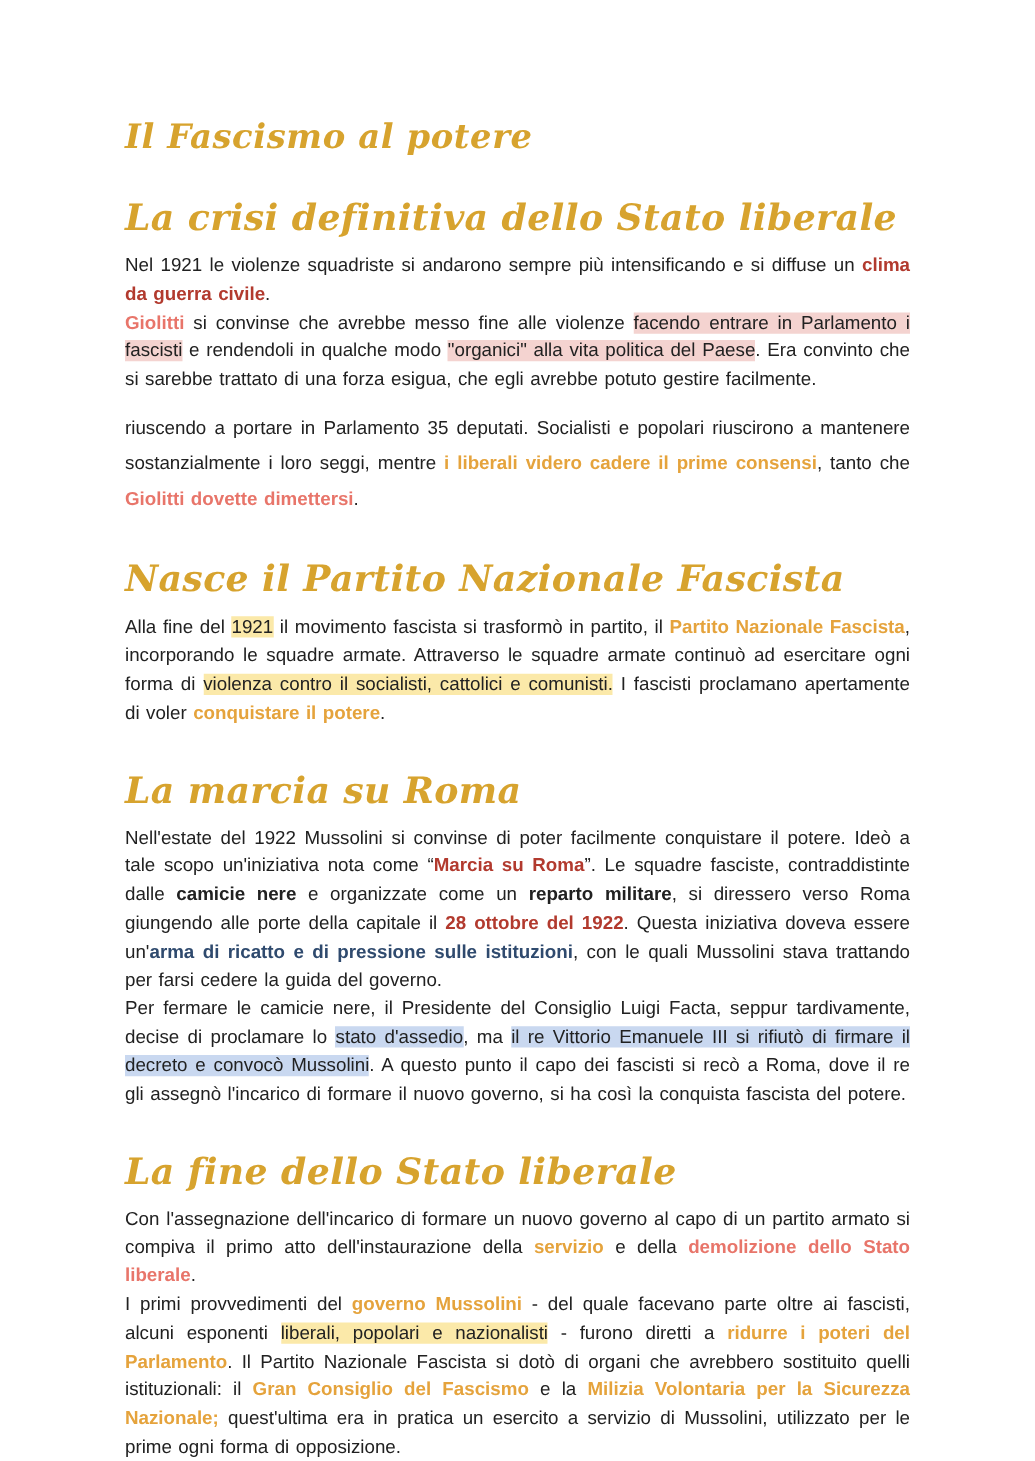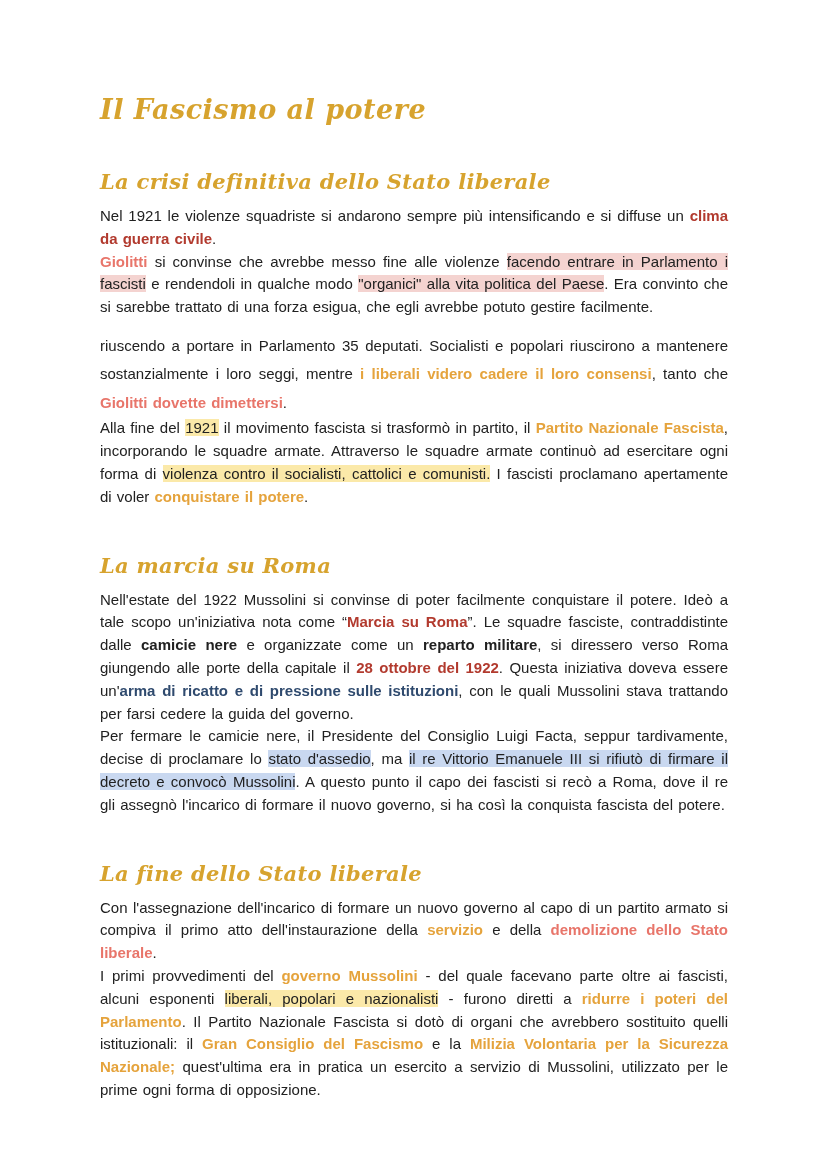--- a/index.html
+++ b/index.html
@@ -12,22 +12,22 @@
   }
   .doc-title {
     font-family: "DejaVu Serif", "Liberation Serif", serif;
     font-style: italic; font-weight: 700;
     font-size: 27px; color: var(--heading, #D7A32E);
     margin: 0 0 14px 0; letter-spacing: 0.5px;
   }
   h2.section-heading {
     font-family: "DejaVu Serif", "Liberation Serif", serif;
     font-style: italic; font-weight: 700;
-    font-size: 21px; color: var(--heading, #D7A32E);
-    margin: 44px 0 11px 0; letter-spacing: 0.3px;
+    font-size: 29px; color: var(--heading, #D7A32E);
+    margin: 32px 0 11px 0; letter-spacing: 0.3px;
   }
   p.paragraph {
     font-size: 15px; line-height: 1.52; text-align: justify;
     margin: 0; word-spacing: 1px;
   }
   p.gap-top { margin-top: 13px; }
   p.loose { line-height: 1.9; }
   .darkred   { color: var(--dark-red, #B23A2E); font-weight: 700; }
   .coral     { color: var(--coral, #E8756A);    font-weight: 700; }
   .orange    { color: var(--orange, #E5A33C);   font-weight: 700; }
@@ -40,23 +40,24 @@
 </head>
 <body>
 
 <main class="page">
   <h1 class="doc-title">Il Fascismo al potere</h1>
   <div>
       <section>
         <h2 class="section-heading">La crisi definitiva dello Stato liberale</h2>
         <p class="paragraph"><span>Nel 1921 le violenze squadriste si andarono sempre più intensificando e si diffuse un </span><span class="darkred">clima da guerra civile</span><span>.</span></p>
         <p class="paragraph"><span class="coral">Giolitti</span><span> si convinse che avrebbe messo fine alle violenze </span><span class="hl-pink">facendo entrare in Parlamento i fascisti</span><span> e rendendoli in qualche modo </span><span class="hl-pink">"organici" alla vita politica del Paese</span><span>. Era convinto che si sarebbe trattato di una forza esigua, che egli avrebbe potuto gestire facilmente.</span></p>
-        <p class="paragraph gap-top loose"><span>riuscendo a portare in Parlamento 35 deputati. Socialisti e popolari riuscirono a mantenere sostanzialmente i loro seggi, mentre </span><span class="orange">i liberali videro cadere il loro consensi</span><span>, tanto che </span><span class="coral">Giolitti dovette dimettersi</span><span>.</span></p>
+        <p class="paragraph gap-top loose"><span>riuscendo a portare in Parlamento 35 deputati. Socialisti e popolari riuscirono a mantenere sostanzialmente i loro seggi, mentre </span><span class="orange">i liberali videro cadere il prime consensi</span><span>, tanto che </span><span class="coral">Giolitti dovette dimettersi</span><span>.</span></p>
       </section>
       <section>
+        <h2 class="section-heading">Nasce il Partito Nazionale Fascista</h2>
         <p class="paragraph"><span>Alla fine del </span><span class="hl-yellow">1921</span><span> il movimento fascista si trasformò in partito, il </span><span class="orange">Partito Nazionale Fascista</span><span>, incorporando le squadre armate. Attraverso le squadre armate continuò ad esercitare ogni forma di </span><span class="hl-yellow">violenza contro il socialisti, cattolici e comunisti.</span><span> I fascisti proclamano apertamente di voler </span><span class="orange">conquistare il potere</span><span>.</span></p>
       </section>
       <section>
         <h2 class="section-heading">La marcia su Roma</h2>
         <p class="paragraph"><span>Nell'estate del 1922 Mussolini si convinse di poter facilmente conquistare il potere. Ideò a tale scopo un'iniziativa nota come “</span><span class="darkred">Marcia su Roma</span><span>”. Le squadre fasciste, contraddistinte dalle </span><span class="bold">camicie nere</span><span> e organizzate come un </span><span class="bold">reparto militare</span><span>, si diressero verso Roma giungendo alle porte della capitale il </span><span class="darkred">28 ottobre del 1922</span><span>. Questa iniziativa doveva essere un'</span><span class="navy">arma di ricatto e di pressione sulle istituzioni</span><span>, con le quali Mussolini stava trattando per farsi cedere la guida del governo.</span></p>
         <p class="paragraph"><span>Per fermare le camicie nere, il Presidente del Consiglio Luigi Facta, seppur tardivamente, decise di proclamare lo </span><span class="hl-blue">stato d'assedio</span><span>, ma </span><span class="hl-blue">il re Vittorio Emanuele III si rifiutò di firmare il decreto e convocò Mussolini</span><span>. A questo punto il capo dei fascisti si recò a Roma, dove il re gli assegnò l'incarico di formare il nuovo governo, si ha così la conquista fascista del potere.</span></p>
       </section>
       <section>
         <h2 class="section-heading">La fine dello Stato liberale</h2>
         <p class="paragraph"><span>Con l'assegnazione dell'incarico di formare un nuovo governo al capo di un partito armato si compiva il primo atto dell'instaurazione della </span><span class="orange">servizio</span><span> e della </span><span class="coral">demolizione dello Stato liberale</span><span>.</span></p>

